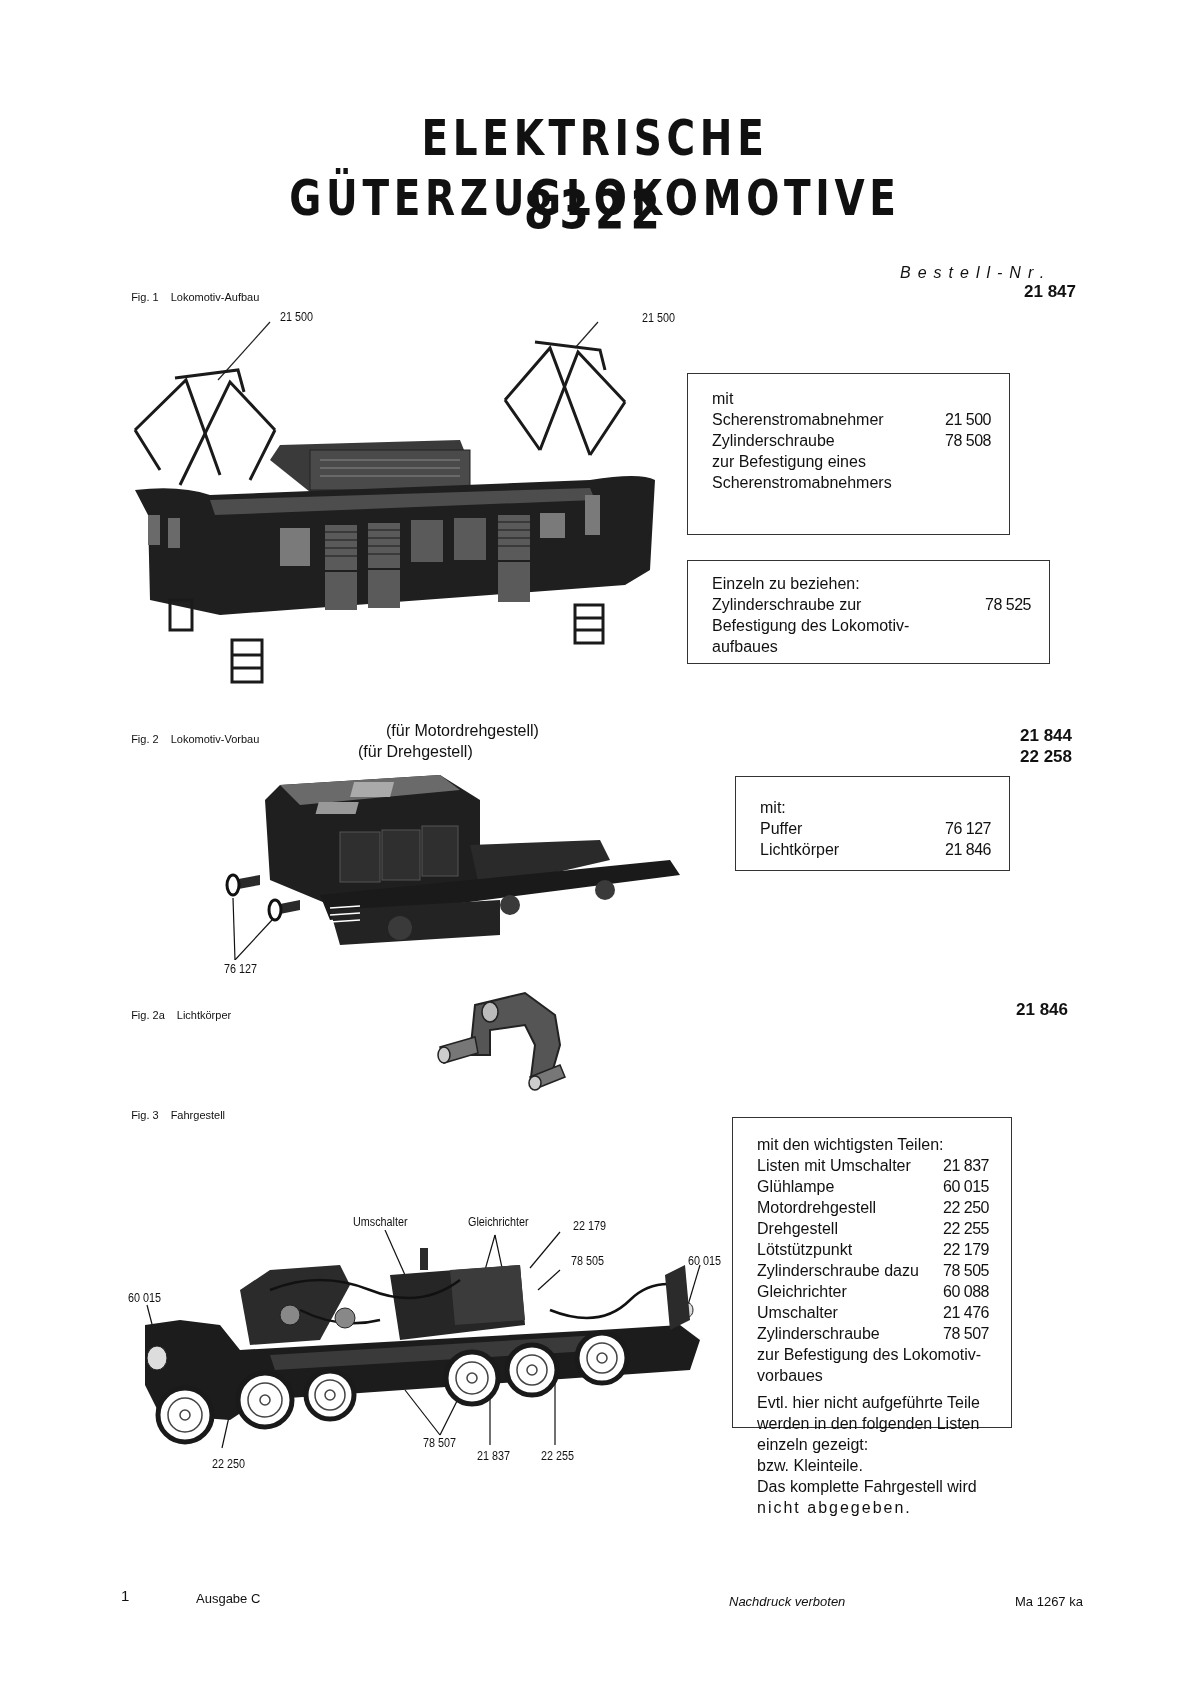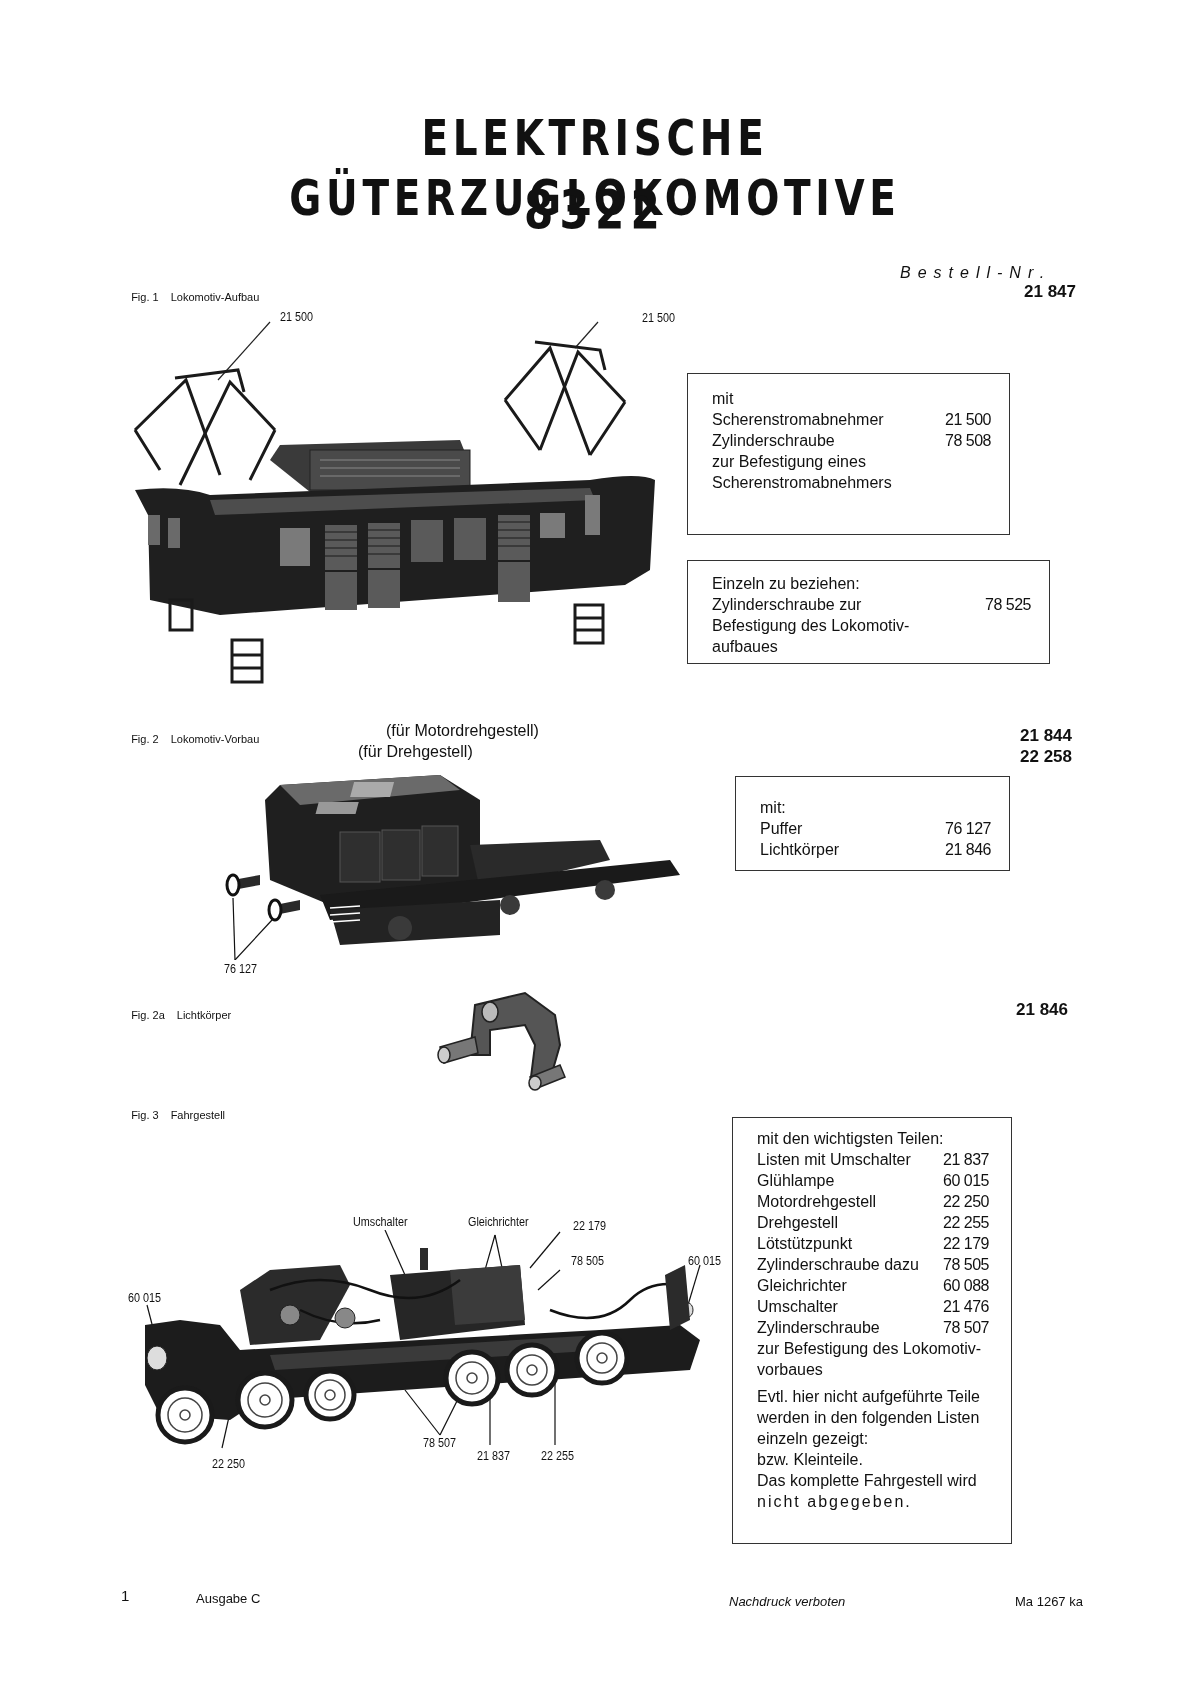--- a/index.html
+++ b/index.html
@@ -283,21 +283,21 @@
       <circle cx="210" cy="165" r="5"></circle>
     <circle cx="352" cy="148" r="16"></circle>
       <circle cx="352" cy="148" r="5"></circle>
     <circle cx="412" cy="140" r="15"></circle>
       <circle cx="412" cy="140" r="5"></circle>
     <circle cx="482" cy="128" r="15"></circle>
       <circle cx="482" cy="128" r="5"></circle>
   </g>
 </svg>
 
-<div class="abs box" style="left:732px; top:1117px; width:280px; height:427px; padding-top:10px; padding-left:24px; padding-right:22px;">
+<div class="abs box" style="left:732px; top:1117px; width:280px; height:311px; padding-top:16px; padding-left:24px; padding-right:22px;">
   <div>mit den wichtigsten Teilen:</div>
   <div class="row">
       <span>Listen mit Umschalter</span>
       <span class="num">21 837</span>
     </div>
   <div class="row">
       <span>Glühlampe</span>
       <span class="num">60 015</span>
     </div>
   <div class="row">

